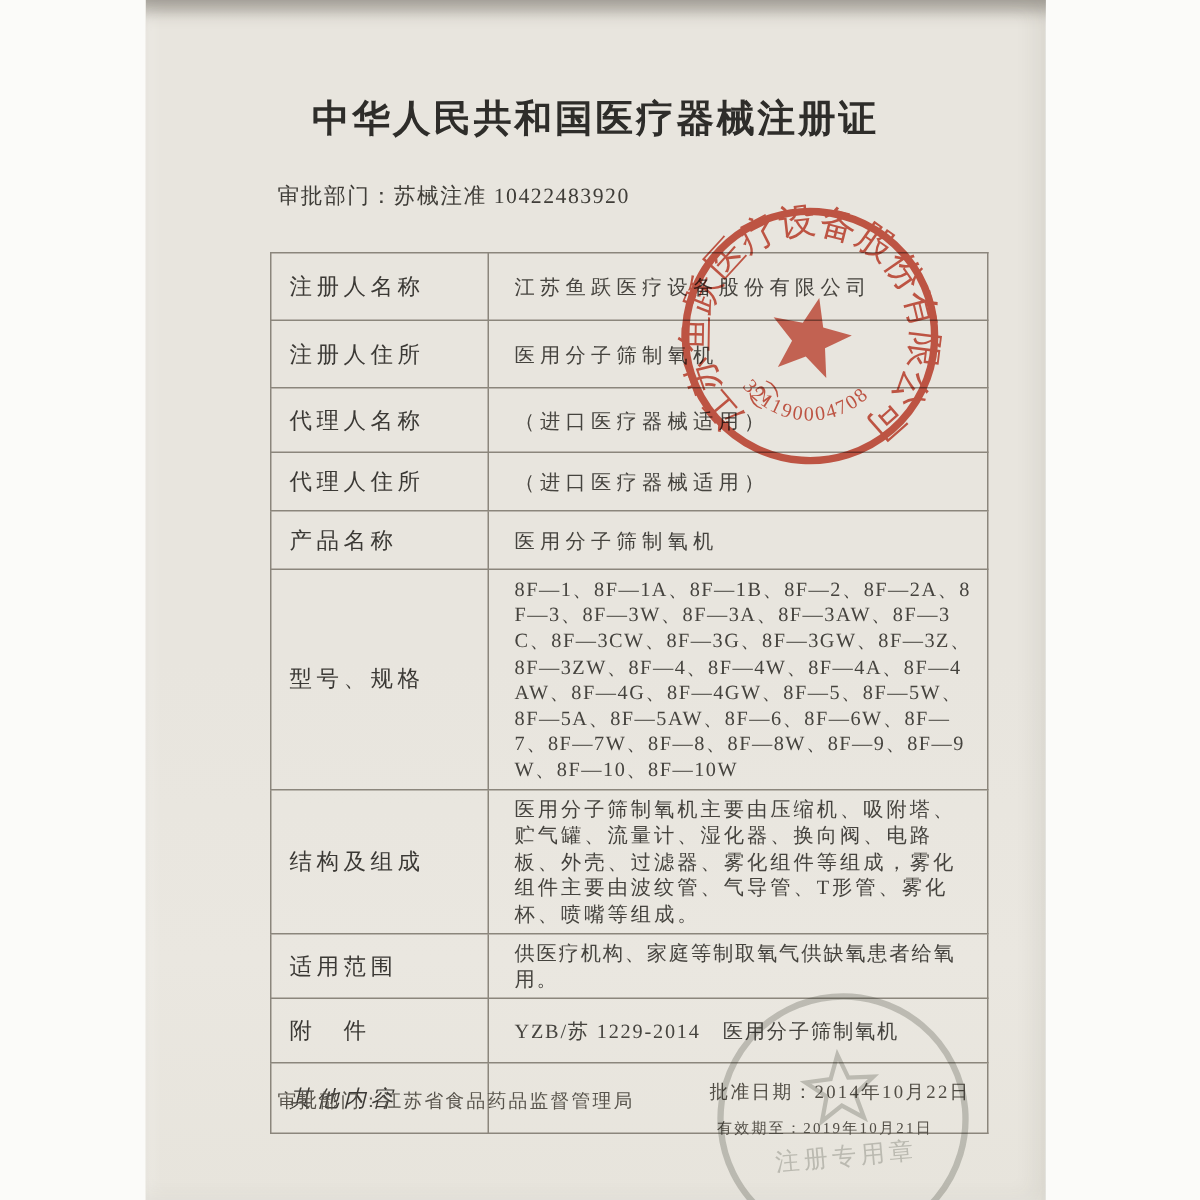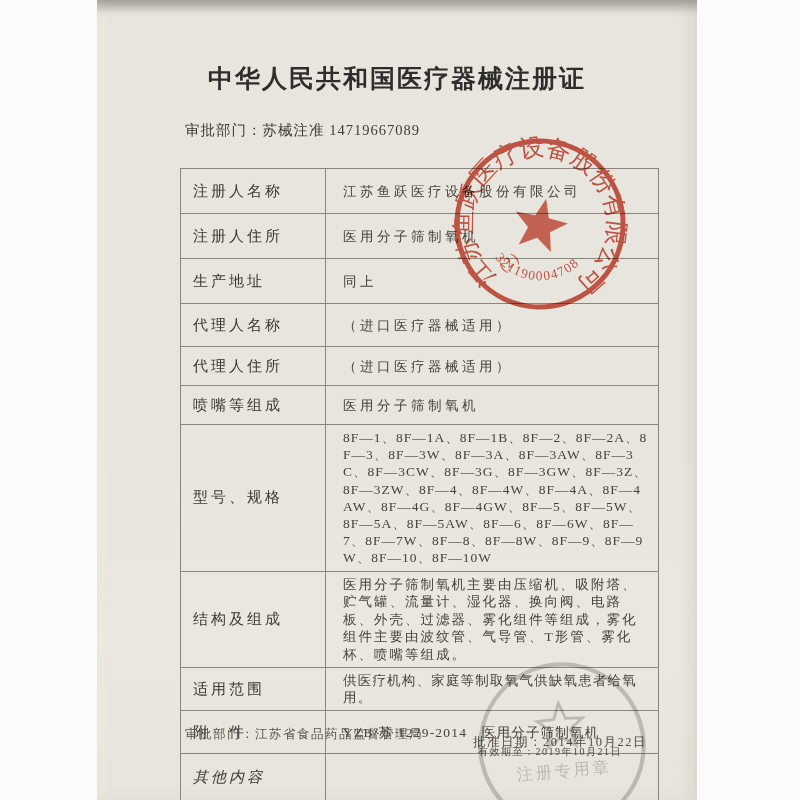--- a/index.html
+++ b/index.html
@@ -45,21 +45,21 @@
   td.val.models{letter-spacing:1px;line-height:17.2px;}
   td.val.long{letter-spacing:2px;line-height:17.5px;}
   tr.h36 td{height:36px;} tr.h30 td{height:30px;} tr.h28 td{height:28px;}
   tr.h34 td{height:34px;} tr.h38 td{height:38px;font-style:italic;}
   .footer-dept{
     position:absolute;top:726px;left:88px;
     font-size:12.5px;color:#57534b;letter-spacing:1.5px;
   }
   .footer-approve{
     position:absolute;top:720px;left:376px;
-    font-size:12.5px;color:#514d45;letter-spacing:1.5px;margin-top:14px;
+    font-size:12.5px;color:#514d45;letter-spacing:1.5px;
   }
   .footer-valid{
     position:absolute;top:745px;left:381px;
     font-size:10px;color:#514d45;letter-spacing:1.5px;
   }
   .company-seal{
     position:absolute;left:355px;top:136px;width:176px;height:176px;
     transform:rotate(4deg);
     mix-blend-mode:multiply;
     font-family:"Liberation Serif","DejaVu Serif",serif;
@@ -73,47 +73,43 @@
 </style>
 </head>
 <body>
 
 <div class="stage">
   <div class="paper">
 
     <div class="title">中华人民共和国医疗器械注册证</div>
 
     <div class="regline">
-      <span>审批部门：</span><span>苏械注准 14719667089</span>
+      <span>审批部门：</span><span>苏械注准 10422483920</span>
     </div>
 
     <table class="cert-table">
       <tbody>
         <tr class="h36">
           <td class="lbl">注册人名称</td>
           <td class="val spread">江苏鱼跃医疗设备股份有限公司</td>
         </tr>
         <tr class="h36">
           <td class="lbl">注册人住所</td>
           <td class="val spread">医用分子筛制氧机</td>
         </tr>
-        <tr class="h36">
-          <td class="lbl">生产地址</td>
-          <td class="val spread">同上</td>
-        </tr>
         <tr class="h34">
           <td class="lbl">代理人名称</td>
           <td class="val spread">（进口医疗器械适用）</td>
         </tr>
         <tr class="h30">
           <td class="lbl">代理人住所</td>
           <td class="val spread">（进口医疗器械适用）</td>
         </tr>
         <tr class="h30">
-          <td class="lbl">喷嘴等组成</td>
+          <td class="lbl">产品名称</td>
           <td class="val spread">医用分子筛制氧机</td>
         </tr>
         <tr>
           <td class="lbl">型号、规格</td>
           <td class="val models">8F—1、8F—1A、8F—1B、8F—2、8F—2A、8F—3、8F—3W、8F—3A、8F—3AW、8F—3C、8F—3CW、8F—3G、8F—3GW、8F—3Z、8F—3ZW、8F—4、8F—4W、8F—4A、8F—4AW、8F—4G、8F—4GW、8F—5、8F—5W、8F—5A、8F—5AW、8F—6、8F—6W、8F—7、8F—7W、8F—8、8F—8W、8F—9、8F—9W、8F—10、8F—10W</td>
         </tr>
         <tr>
           <td class="lbl">结构及组成</td>
           <td class="val long">医用分子筛制氧机主要由压缩机、吸附塔、贮气罐、流量计、湿化器、换向阀、电路板、外壳、过滤器、雾化组件等组成，雾化组件主要由波纹管、气导管、T形管、雾化杯、喷嘴等组成。</td>
         </tr>

